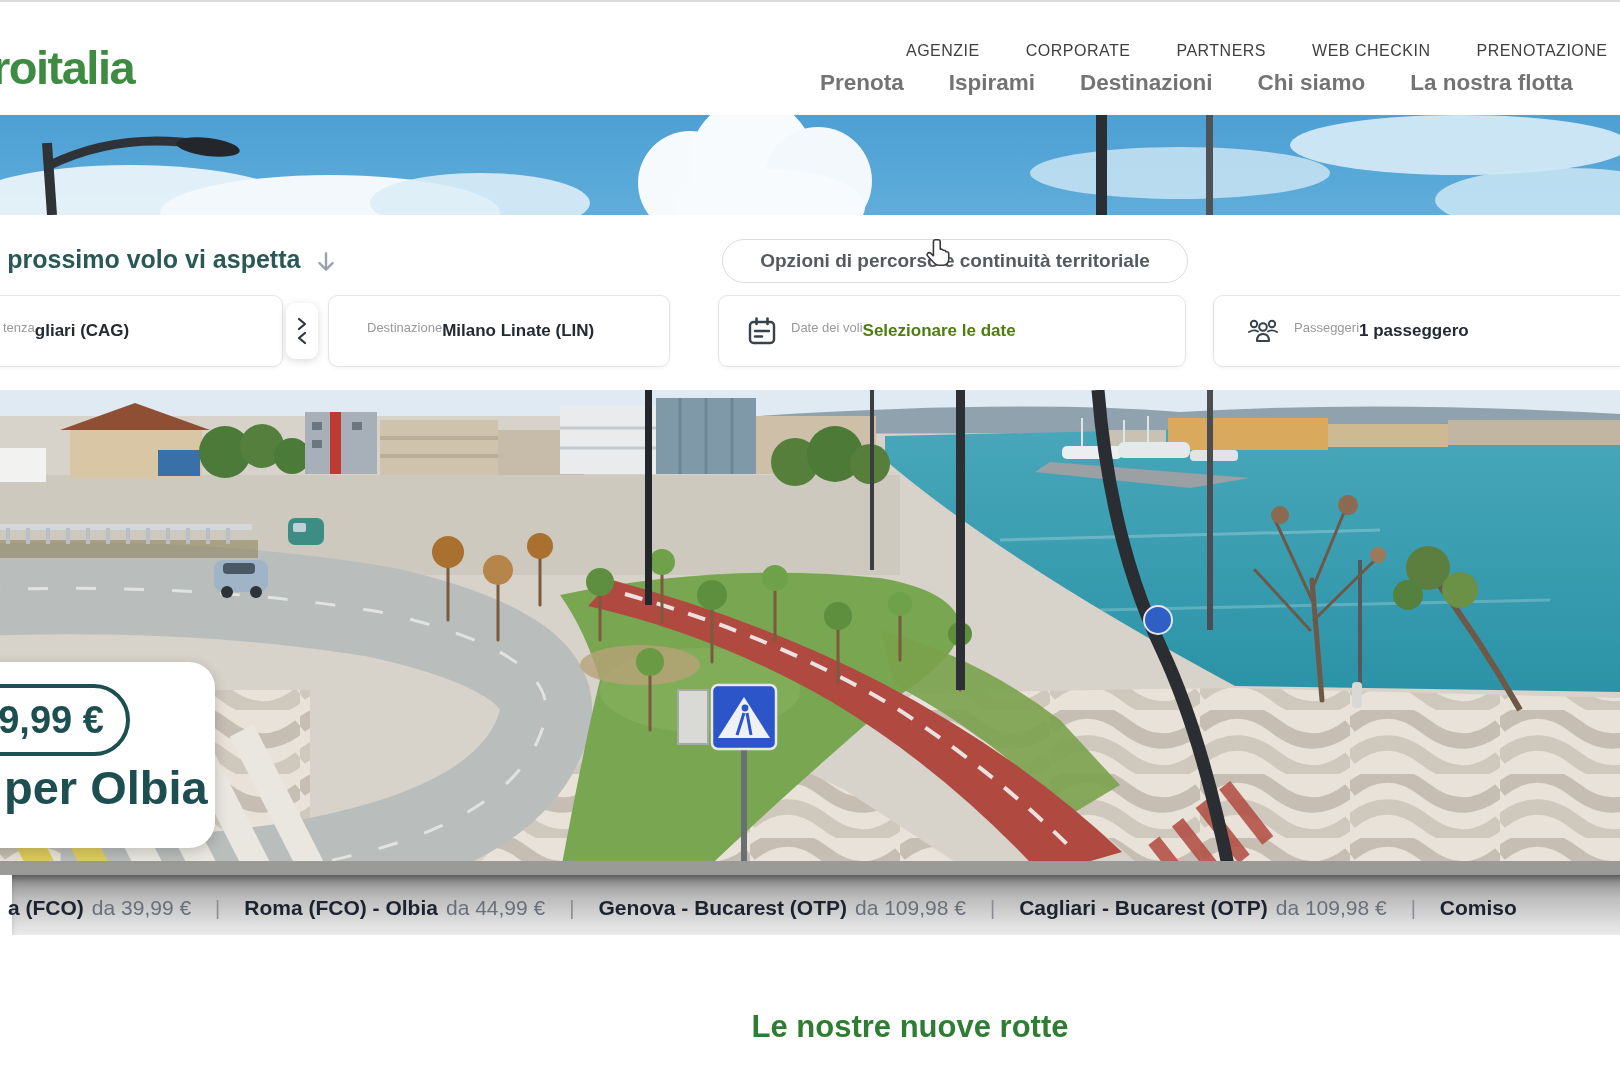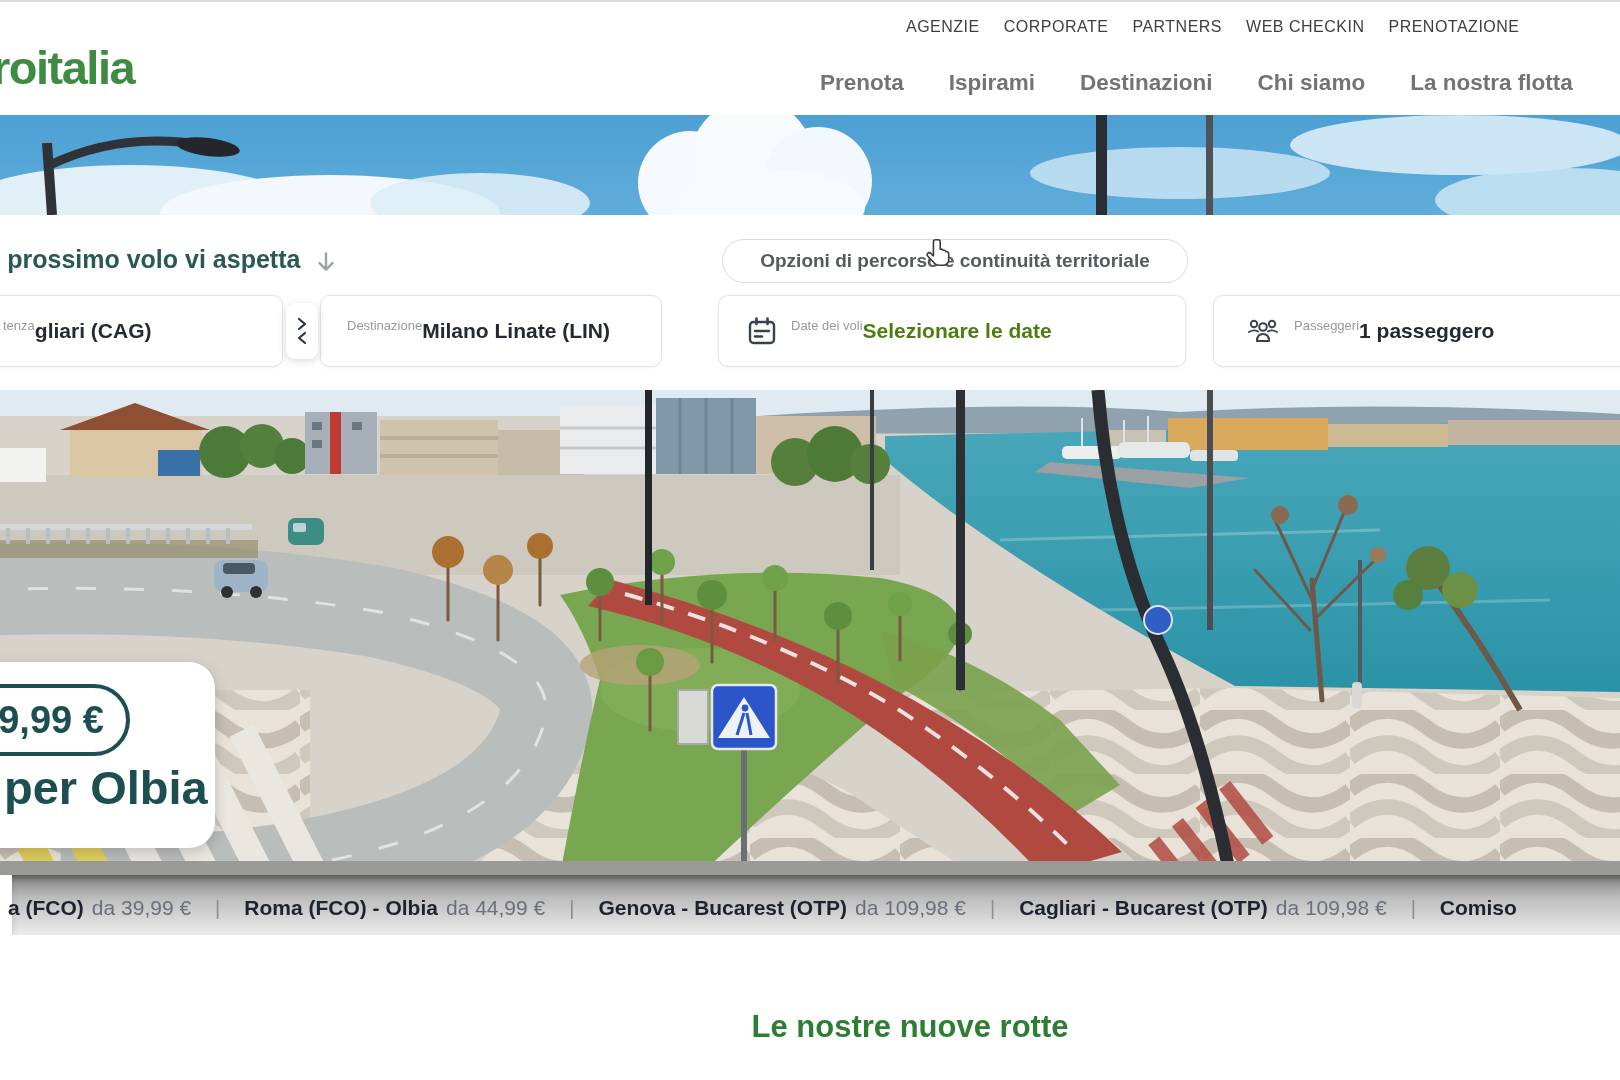--- a/index.html
+++ b/index.html
@@ -6,45 +6,45 @@
   body{
     width:1620px;height:1080px;overflow:hidden;position:relative;
     background:#ffffff;font-family:"Liberation Sans",sans-serif;
     -webkit-font-smoothing:antialiased;
   }
   .abs{position:absolute}
 
   
   .header{left:0;top:0;width:1620px;height:115px;background:#fff;border-top:2px solid #dcdcdc}
   .logo{left:-8px;top:38px;font-size:47px;font-weight:700;color:#3d8c42;letter-spacing:-1.5px;cursor:pointer}
-  .top-nav{left:906px;top:16px;display:flex;gap:24px;white-space:nowrap}
+  .top-nav{left:906px;top:40px;display:flex;gap:46px;white-space:nowrap}
   .top-nav span{font-size:16px;color:#3f3f3f;letter-spacing:.5px;font-weight:500;cursor:pointer}
   .main-nav{left:820px;top:68px;display:flex;gap:45px;white-space:nowrap}
   .main-nav span{font-size:22.5px;color:#737373;font-weight:700;cursor:pointer}
 
   
   .sky-strip{left:0;top:115px;width:1620px;height:100px}
   .hero-photo{left:0;top:390px;width:1620px;height:485px}
   .sky-strip svg,.hero-photo svg{display:block;width:100%;height:100%}
 
   
   .search-panel{left:0;top:215px;width:1620px;height:175px;background:#fff}
   .panel-heading{left:-15px;top:30px;font-size:25px;font-weight:700;color:#2a5857;white-space:nowrap}
   .heading-arrow{left:313px;top:34px;width:26px;height:26px}
   .pill-btn{left:722px;top:24px;width:464px;height:42px;border:1px solid #dcdcdc;border-radius:26px;
     background:#fff;display:flex;align-items:center;justify-content:center;cursor:pointer}
   .pill-btn span{font-size:19px;font-weight:600;color:#555a60;white-space:nowrap}
   .field{top:80px;height:72px;background:#fff;border:1px solid #e4e4e6;border-radius:10px;
     box-shadow:0 1px 4px rgba(0,0,0,.05);display:flex;align-items:center;cursor:pointer;box-sizing:border-box}
   .field .txt{display:flex;line-height:1.25}
   .f-label{font-size:13px;color:#97999c;font-weight:500}
-  .f-value{font-size:21px;color:#232a31;font-weight:700;white-space:nowrap}
+  .f-value{font-size:17px;color:#232a31;font-weight:700;white-space:nowrap}
   .f-value.placeholder{color:#4d7c0f}
   .field-origin{left:-62px;width:345px;padding-left:64px}
-  .field-dest{left:320px;width:342px;padding-left:26px}
+  .field-dest{left:328px;width:342px;padding-left:38px}
   .field-dates{left:718px;width:468px;padding-left:28px}
   .field-pax{left:1213px;width:447px;padding-left:32px}
   .swap-btn{left:286px;top:88px;width:32px;height:56px;background:#fff;border-radius:9px;
     box-shadow:0 2px 8px rgba(0,0,0,.15);display:flex;align-items:center;justify-content:center;cursor:pointer;z-index:3}
   .icon-box{margin-right:14px;display:flex;align-items:center}
 
   
   .promo-card{left:-70px;top:662px;width:285px;height:186px;background:#fff;border-radius:26px;
     box-shadow:0 4px 14px rgba(0,0,0,.18);cursor:pointer}
   .price-pill{left:-49px;top:684px;width:171px;height:64px;border:4px solid #1e4f50;border-radius:36px;

